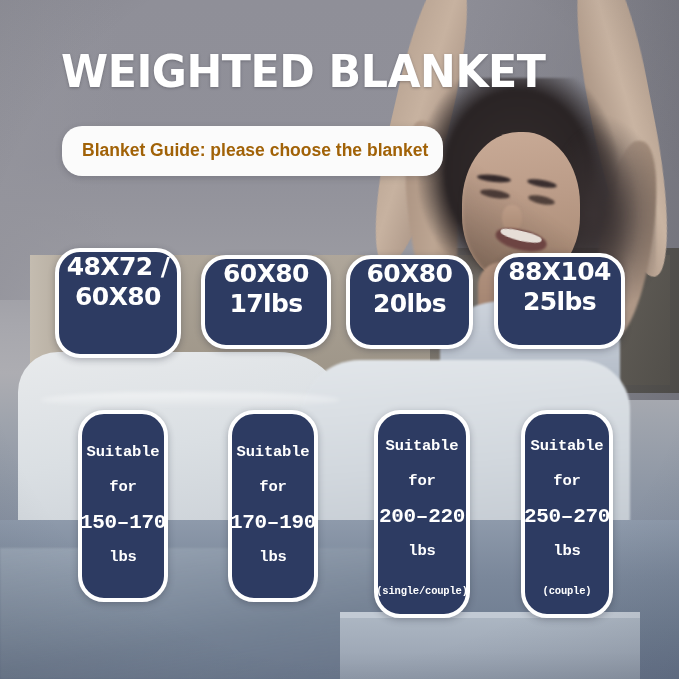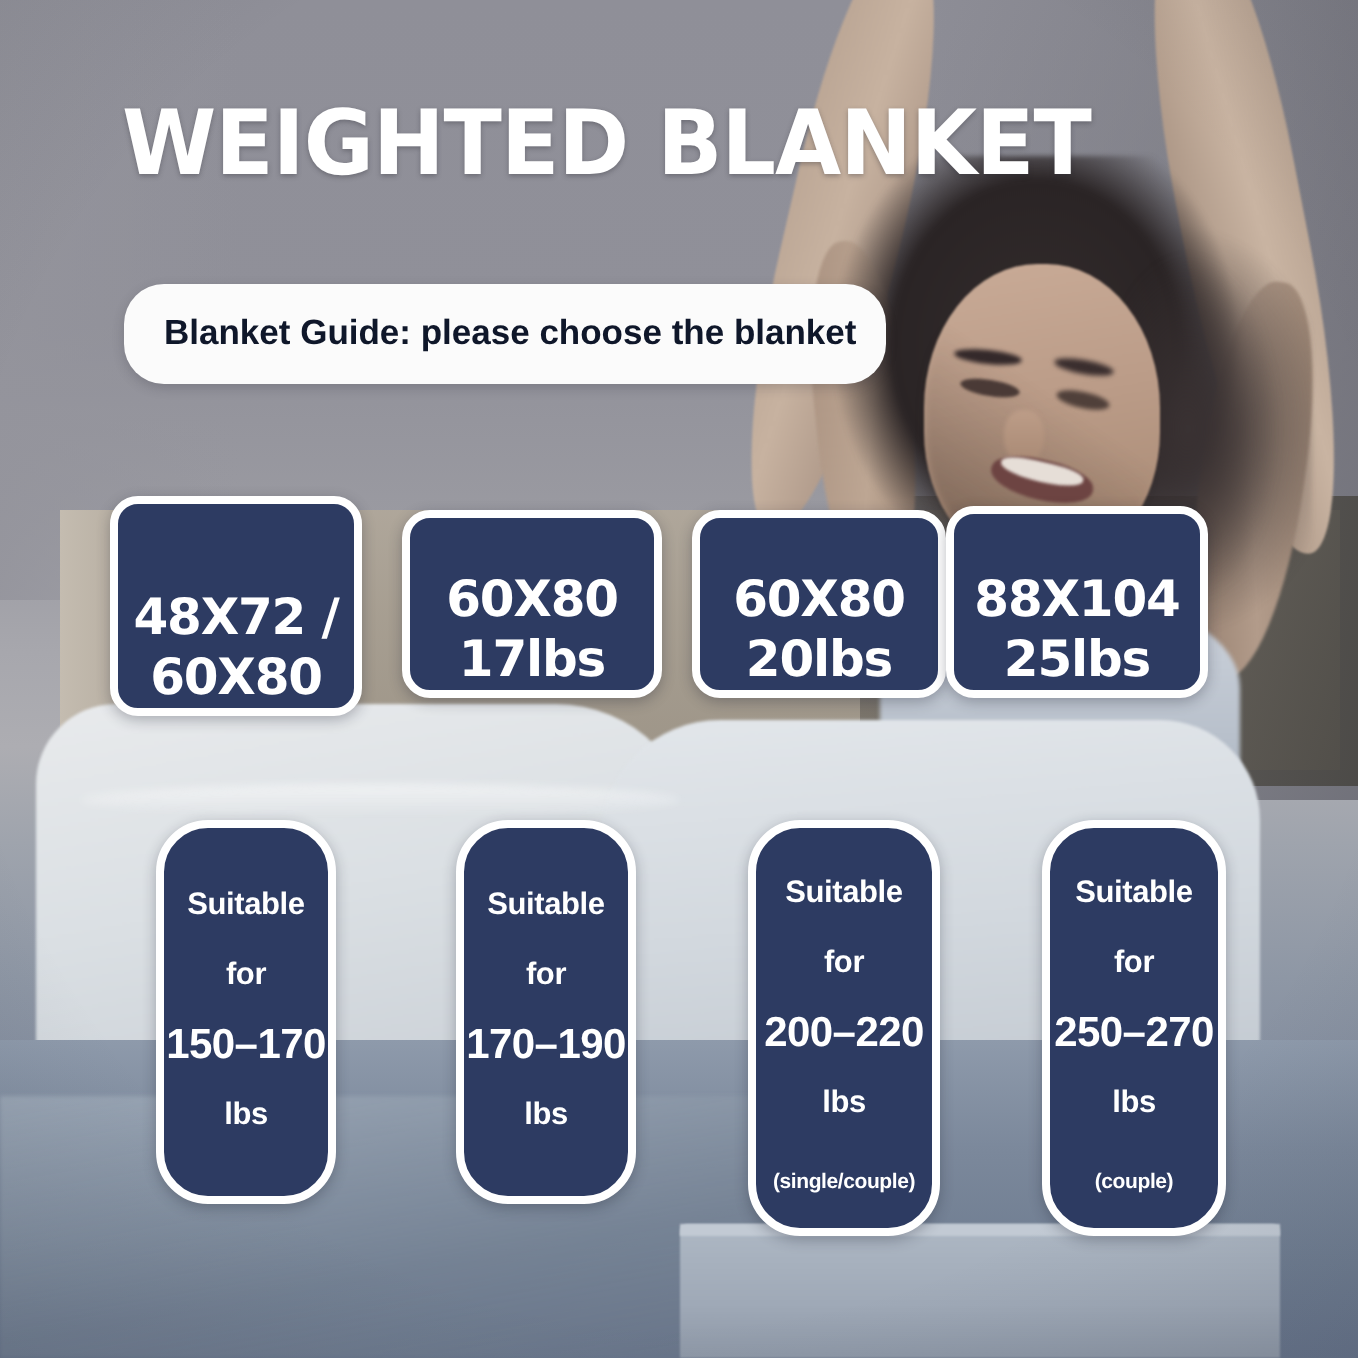--- a/index.html
+++ b/index.html
@@ -222,70 +222,70 @@
     letter-spacing: -0.5px;
     line-height: 48px;
     transform: scaleX(0.95);
     transform-origin: left center;
     white-space: nowrap;
     text-shadow: 0 1px 3px rgba(40,40,50,0.35);
   }
 
   .guide-box {
     position: absolute;
-    left: 62px; top: 142px;
+    left: 62px; top: 126px;
     width: 381px;
     padding: 11px 18px 12px 20px;
     box-sizing: border-box;
     background: #fbfbfb;
     border-radius: 20px;
-    color: #0f172a;
+    color: #a16207;
     font-size: 17.5px;
     font-weight: bold;
     line-height: 27px;
     box-shadow: 0 2px 6px rgba(40,42,55,0.22);
   }
   .guide-line { display: block; white-space: nowrap; }
 
   
   .size-card {
     position: absolute;
     box-sizing: border-box;
     background: #2d3b62;
     border: 4px solid #ffffff;
-    border-radius: 14px;
+    border-radius: 25px;
     color: #ffffff;
     font-family: "DejaVu Sans", sans-serif;
     font-weight: bold;
     font-size: 25px;
     line-height: 30px;
     letter-spacing: -0.6px;
     display: flex;
     flex-direction: column;
     align-items: center;
-    justify-content: flex-end;
+    justify-content: flex-start;
     text-align: center;
     box-shadow: 0 2px 7px rgba(25,30,45,0.3);
   }
   .size-card span { display: block; white-space: nowrap; }
 
   #size-card-0 { left: 55px;  top: 248px; width: 126px; height: 110px; }
   #size-card-1 { left: 201px; top: 255px; width: 130px; height: 94px;  }
   #size-card-2 { left: 346px; top: 255px; width: 127px; height: 94px;  }
-  #size-card-3 { left: 473px; top: 253px; width: 131px; height: 96px;  }
+  #size-card-3 { left: 494px; top: 253px; width: 131px; height: 96px;  }
 
   
   .weight-card {
     position: absolute;
     box-sizing: border-box;
     background: #2d3b62;
     border: 4px solid #ffffff;
     border-radius: 26px;
     color: #ffffff;
-    font-family: Liberation Sans, sans-serif;
+    font-family: Liberation Mono, monospace;
     font-weight: bold;
     display: flex;
     flex-direction: column;
     align-items: center;
     justify-content: center;
     text-align: center;
     padding: 10px 4px 12px;
     box-shadow: 0 2px 7px rgba(25,30,45,0.3);
   }
   .weight-card .w-line {

